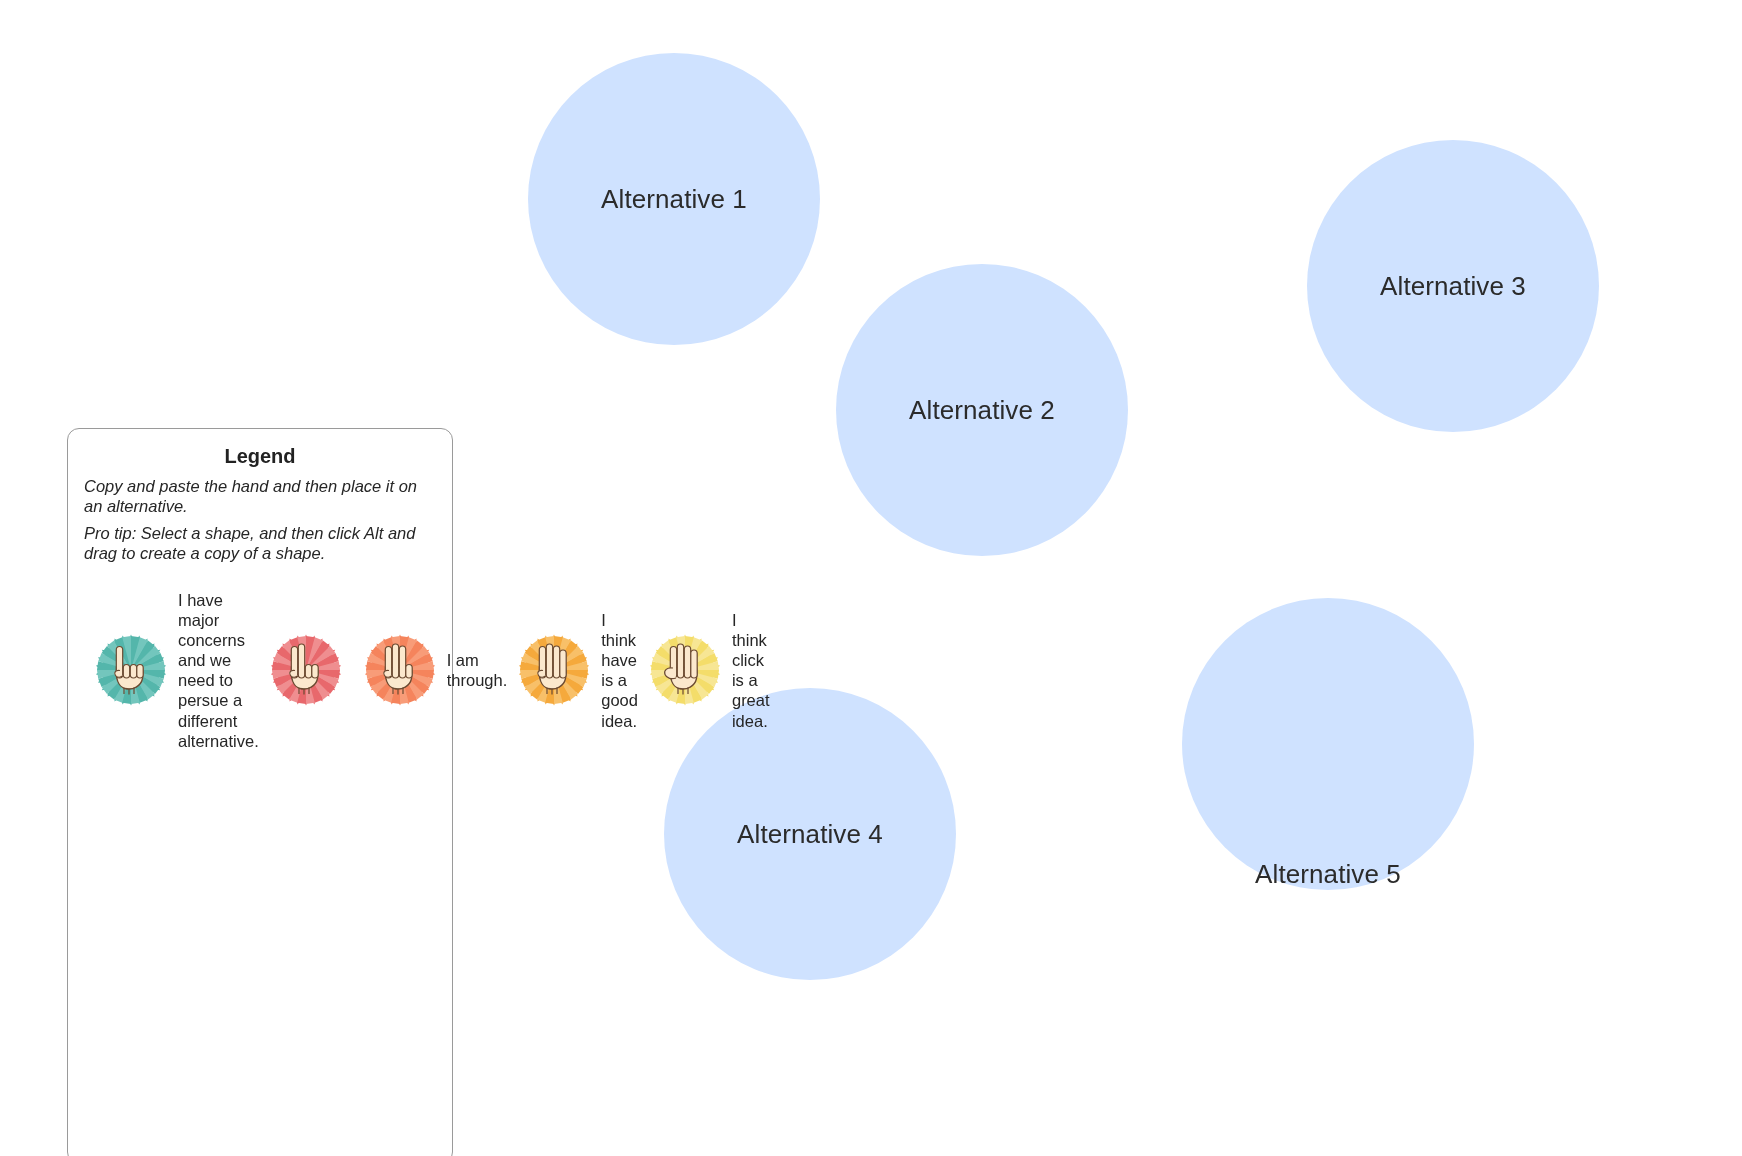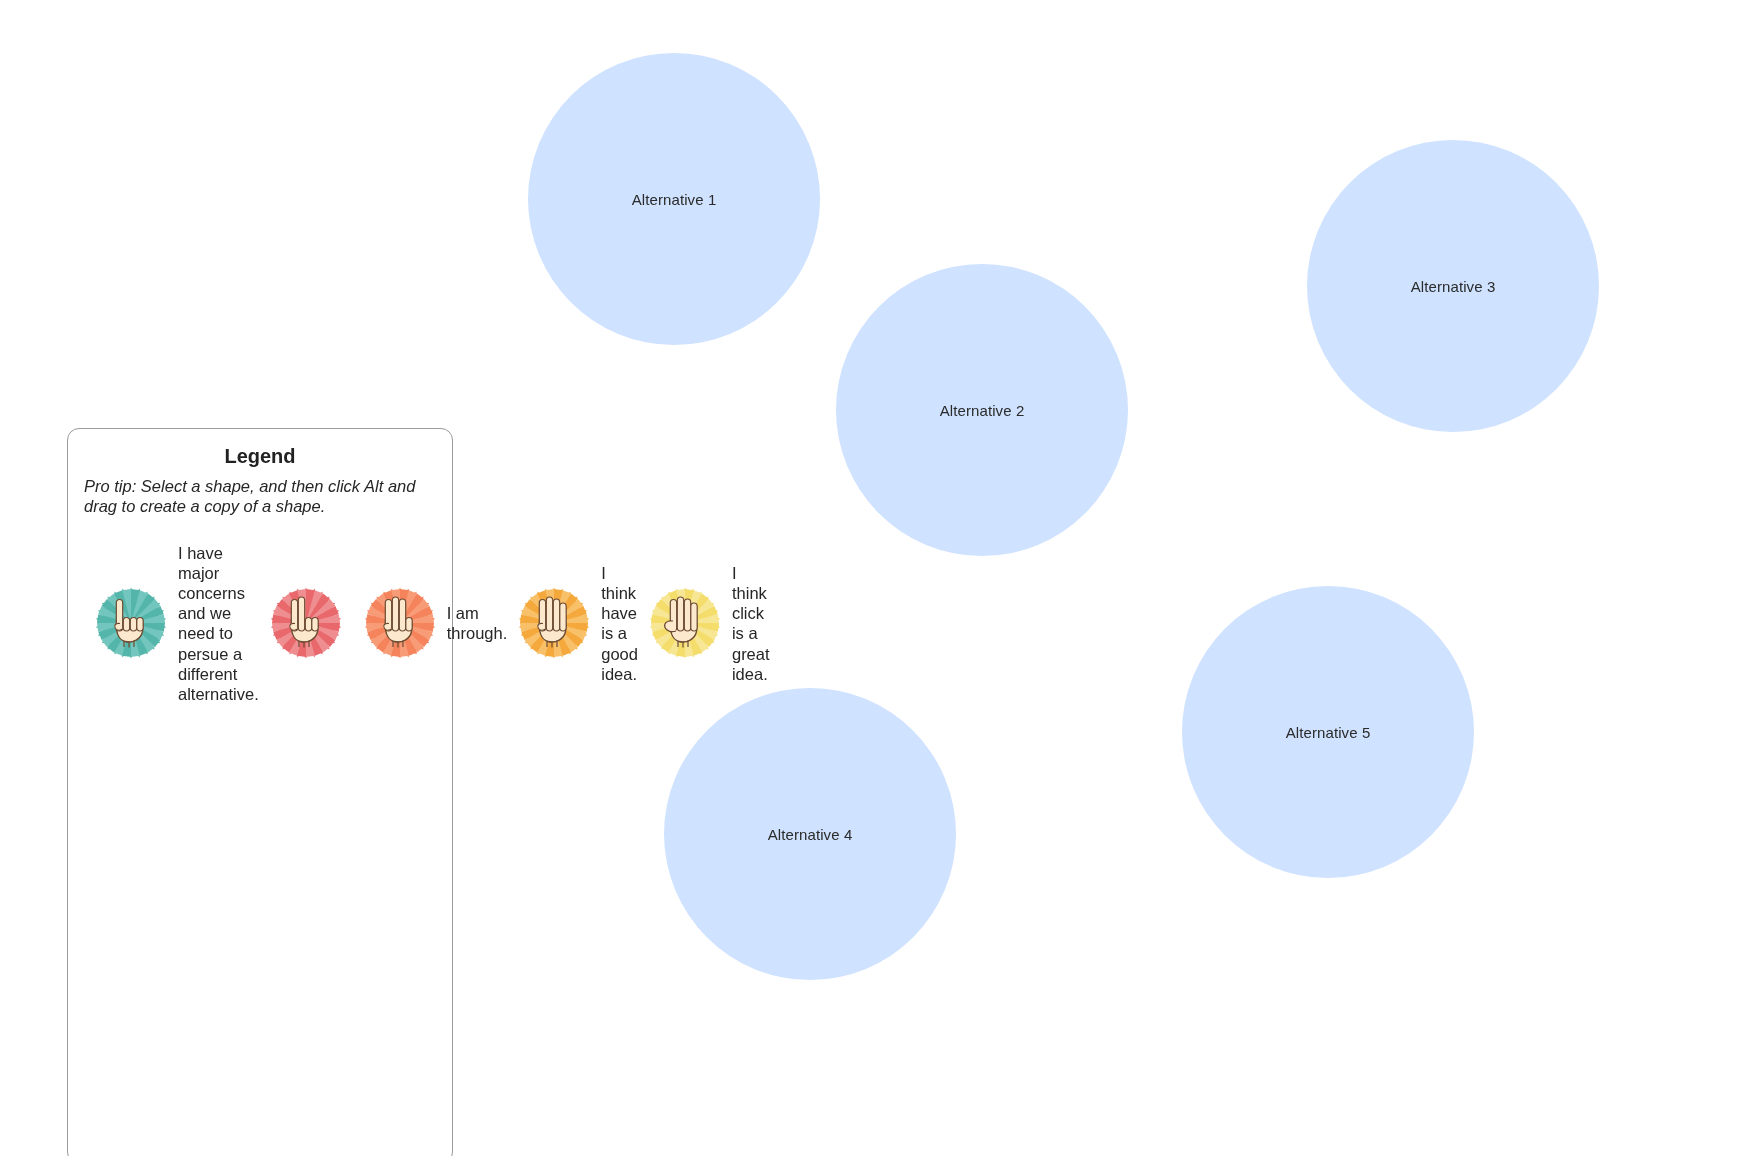--- a/index.html
+++ b/index.html
@@ -19,21 +19,21 @@
   
   .alt-circle {
     position: absolute;
     border-radius: 50%;
     background: #cfe2ff;
     display: flex;
     align-items: center;
     justify-content: center;
   }
   .alt-circle .alt-label {
-    font-size: 15px;
+    font-size: 26px;
     color: #2b2b2b;
     font-family: "Liberation Sans", sans-serif;
     letter-spacing: .1px;
     text-align: center;
     white-space: nowrap;
   }
 
   
   #legend {
     position: absolute;
@@ -110,27 +110,28 @@
       </div>
       <div class="alt-circle" style="left: 836px; top: 264px; width: 292px; height: 292px; background: rgb(207, 226, 255);">
         <div class="alt-label" style="color: rgb(43, 43, 43);">Alternative 2</div>
       </div>
       <div class="alt-circle" style="left: 1307px; top: 140px; width: 292px; height: 292px; background: rgb(207, 226, 255);">
         <div class="alt-label" style="color: rgb(43, 43, 43);">Alternative 3</div>
       </div>
       <div class="alt-circle" style="left: 664px; top: 688px; width: 292px; height: 292px; background: rgb(207, 226, 255);">
         <div class="alt-label" style="color: rgb(43, 43, 43);">Alternative 4</div>
       </div>
-      <div class="alt-circle" style="left: 1182px; top: 586px; width: 292px; height: 292px; background: rgb(207, 226, 255);">
+      <div class="alt-circle" style="left: 1182px; top: 598px; width: 292px; height: 292px; background: rgb(207, 226, 255); align-items: flex-end;">
         <div class="alt-label" style="color: rgb(43, 43, 43);">Alternative 5</div>
       </div>
     </div>
 
   <div id="legend">
     <div class="legend-title">Legend</div>
+    <div class="legend-note">Copy and paste the hand and then place it on an alternative.</div>
     <div class="legend-note second">Pro tip: Select a shape, and then click Alt and drag to create a copy of a shape.</div>
 
     <div class="legend-rows" id="legend-rows-host">
         <div class="legend-row">
           <div class="badge-cell">
             <span class="hand-badge">
               <svg viewBox="0 0 72 72" xmlns="http://www.w3.org/2000/svg">
                 <path d="M36.00,0.50L39.44,7.71L44.50,1.53L46.11,9.35L52.50,4.57L52.19,12.54L59.54,9.43L57.33,17.10L65.22,15.83L61.24,22.76L69.19,23.41L63.67,29.18L71.24,31.72L64.50,36.00L71.24,40.28L63.67,42.82L69.19,48.59L61.24,49.24L65.22,56.17L57.33,54.90L59.54,62.57L52.19,59.46L52.50,67.43L46.11,62.65L44.50,70.47L39.44,64.29L36.00,71.50L32.56,64.29L27.50,70.47L25.89,62.65L19.50,67.43L19.81,59.46L12.46,62.57L14.67,54.90L6.78,56.17L10.76,49.24L2.81,48.59L8.33,42.82L0.76,40.28L7.50,36.00L0.76,31.72L8.33,29.18L2.81,23.41L10.76,22.76L6.78,15.83L14.67,17.10L12.46,9.43L19.81,12.54L19.50,4.57L25.89,9.35L27.50,1.53L32.56,7.71Z" fill="#54b6ab"></path>
                 <g clip-path="url(#none)">
                   <path d="M36,36L70.0,36.0L68.8,44.8Z" fill="#54b6ab"></path>

